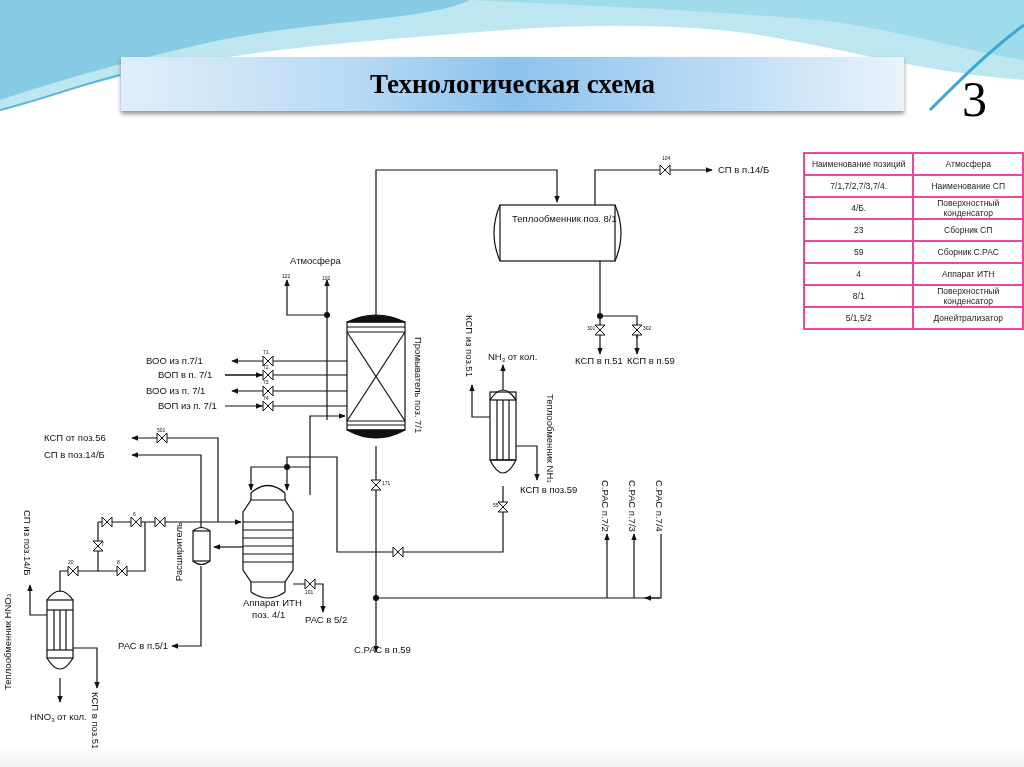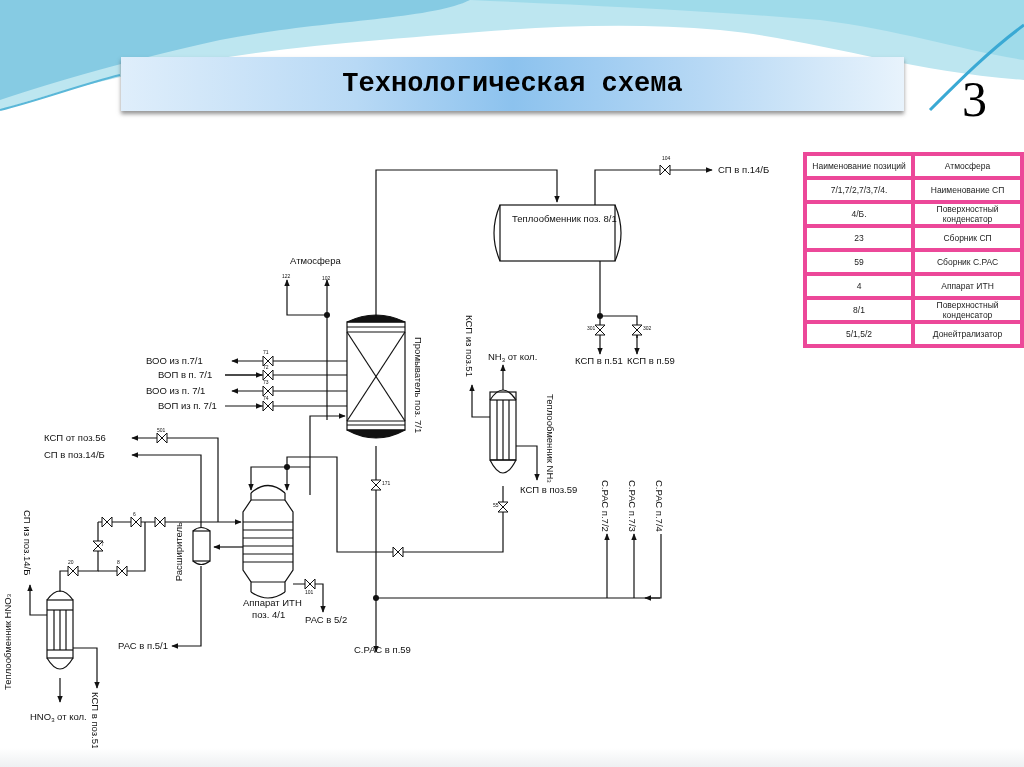--- a/index.html
+++ b/index.html
@@ -1,28 +1,28 @@
 <!DOCTYPE html>
 <html><head>
 <meta charset="utf-8">
 <style>
   html, body { margin:0; padding:0; }
   body { width:1024px; height:767px; position:relative; overflow:hidden; background:#ffffff; font-family:"Liberation Sans", sans-serif; }
   #bg { position:absolute; left:0; top:0; width:1024px; height:767px; }
   .title-bar { position:absolute; left:121px; top:57px; width:783px; height:54px;
     background:linear-gradient(90deg,#dfeefb 0%,#b8d9f5 30%,#8cc2ee 50%,#b8d9f5 75%,#e8f3fc 100%);
     box-shadow:0 3px 4px rgba(60,60,60,0.55); }
-  .title-text { position:absolute; left:0; right:0; top:12px; text-align:center; font-family:Liberation Mono, monospace; font-weight:bold; font-size:27px; color:#000; }
+  .title-text { position:absolute; left:0; right:0; top:12px; text-align:center; font-family:Liberation Serif, serif; font-weight:bold; font-size:27px; color:#000; }
   .slide-num { position:absolute; left:962px; top:70px; font-family:"Liberation Serif", serif; font-size:50px; color:#000; }
   #diagram { position:absolute; left:0; top:0; width:1024px; height:767px; }
   #diagram text { font-family:"Liberation Sans", sans-serif; fill:#111; }
   .lbl { font-size:9.5px; }
   .tiny { font-size:5px; fill:#333; }
   .legend { position:absolute; left:803px; top:152px; border-collapse:collapse; font-size:8.5px; color:#222; }
-  .legend td, .legend th { border:4px solid #ec4899; text-align:center; font-weight:normal; padding:0 2px; line-height:10px; }
+  .legend td, .legend th { border:2px solid #ec4899; text-align:center; font-weight:normal; padding:0 2px; line-height:10px; }
   .legend th { height:20px; }
   .legend td { height:20px; }
   .legend .c1 { width:108px; }
   .legend .c2 { width:107px; }
   .footer-fade { position:absolute; left:0; top:748px; width:1024px; height:19px; background:linear-gradient(#ffffff,#eef0f2); }
 </style>
 </head>
 <body>
 
 <svg id="bg" viewBox="0 0 1024 767">

